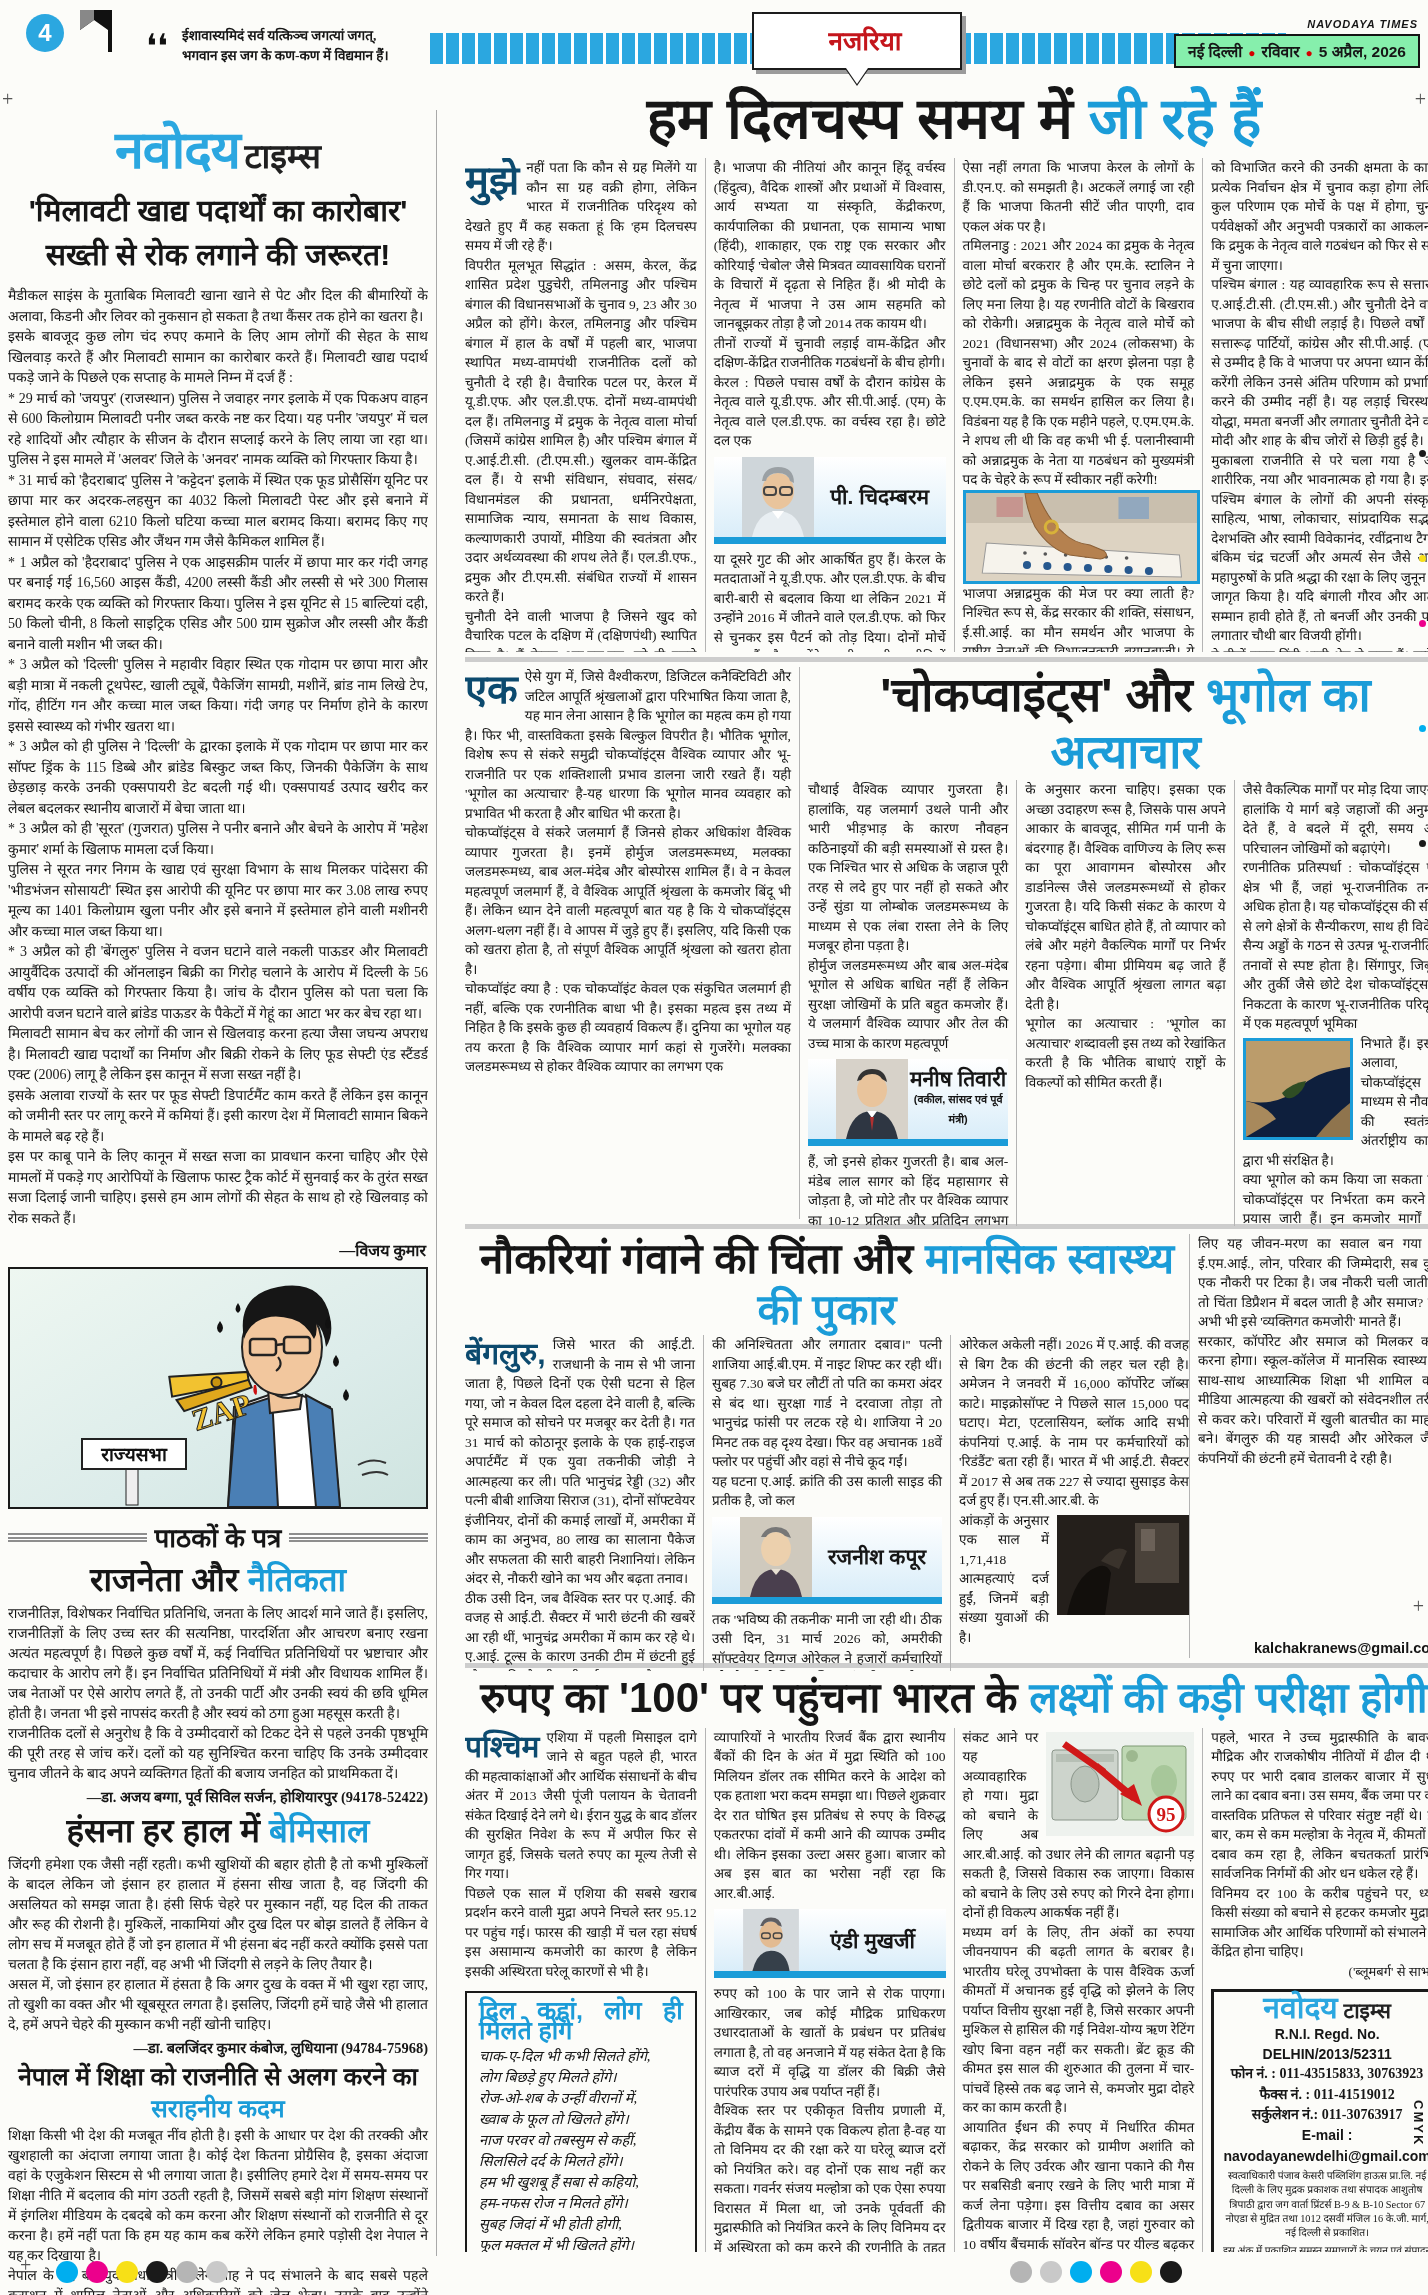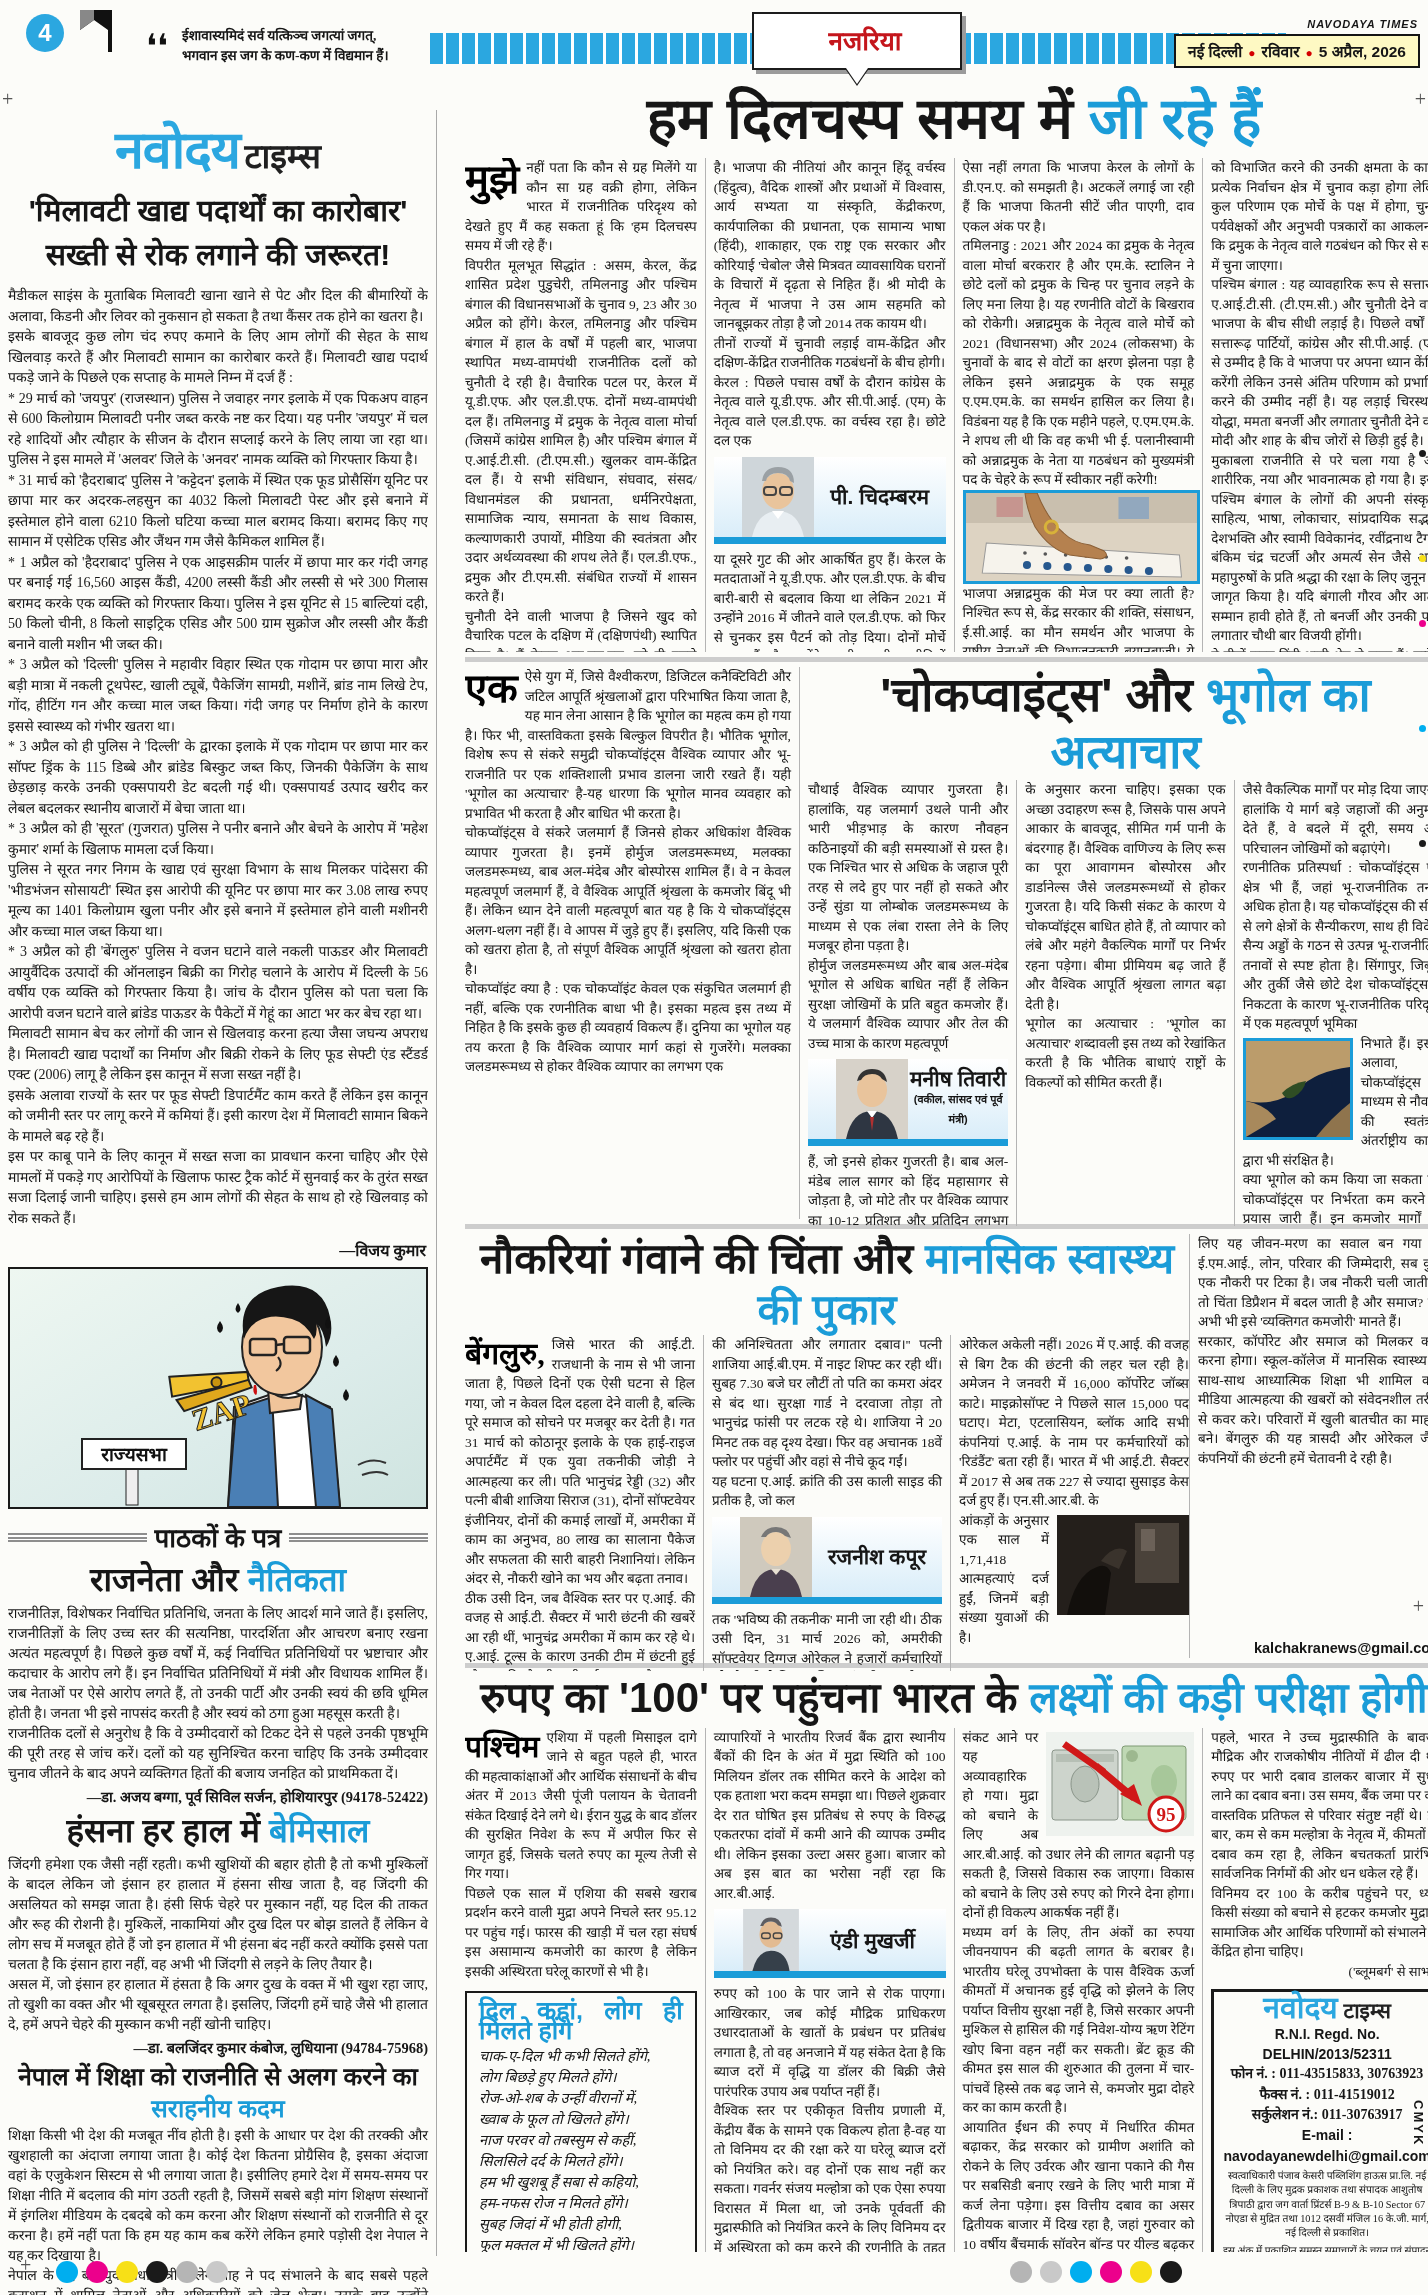--- a/index.html
+++ b/index.html
@@ -18,21 +18,21 @@
   .stripes{position:absolute;left:430px;top:33px;width:856px;height:31px;
            background:repeating-linear-gradient(90deg,#2ba7e0 0 13px,#ffffff 13px 16px);}
   .badge{position:absolute;left:752px;top:12px;width:206px;background:#fff;border:2px solid #1c1c1c;
          box-shadow:4px 4px 0 #9b9b9b;text-align:center;padding:8px 0 10px 0;}
   .badge .t{color:#c4161c;font-weight:bold;font-size:26px;margin-left:16px;}
   .badge .tail{position:absolute;left:92px;bottom:-16px;width:0;height:0;
                border-left:11px solid transparent;border-right:11px solid transparent;border-top:16px solid #fff;
                filter:drop-shadow(0 2px 0 #1c1c1c);}
   .nt{position:absolute;right:10px;top:18px;width:220px;text-align:right;font-weight:bold;
       font-style:italic;font-size:11px;letter-spacing:1px;}
-  .dateline{position:absolute;right:8px;top:34px;border:2px solid #141414;background:#fef9c3;
+  .dateline{position:absolute;right:8px;top:34px;border:2px solid #141414;background:#86efac;
             padding:4px 12px;font-weight:bold;font-size:15.5px;white-space:nowrap;}
   .dateline .dot{color:#d40000;margin:0 6px;font-size:12px;}
   
   #leftcol{position:absolute;left:8px;top:108px;width:420px;}
   .ntlogo{text-align:center;margin:4px 0 6px 0;}
   .ntlogo .b{font-weight:bold;font-size:52px;color:#2ba7e0;letter-spacing:-1px;}
   .ntlogo .k{font-weight:bold;font-size:34px;color:#202020;}
   .edhead{font-weight:bold;font-size:30px;line-height:1.45;text-align:center;}
   .edbody{margin-top:10px;font-size:14px;line-height:20.5px;height:952px;overflow:hidden;}
   .edauthor{text-align:right;font-weight:bold;font-size:16px;margin:1px 2px 6px 0;}
@@ -62,21 +62,21 @@
   .b-wrap{display:flex;height:552px;}
   .b-lead{width:326px;flex:none;overflow:hidden;font-size:13.5px;line-height:19.5px;text-align:justify;padding-right:8px;}
   .b-right{flex:1;border-left:1px solid #b4b4b4;padding-left:8px;}
   .b-cols{height:446px;}
   .c-wrap{display:flex;height:424px;}
   .c-left{width:724px;flex:none;}
   .c-cols{height:336px;}
   .c-col4{flex:1;border-left:1px solid #b4b4b4;padding-left:8px;overflow:hidden;
           font-size:13.5px;line-height:19.5px;text-align:justify;display:flex;flex-direction:column;}
   .d-cols{height:524px;margin-top:4px;}
-  .dropcap{float:left;color:#000000;font-weight:bold;font-family:Liberation Serif, serif;
+  .dropcap{float:left;color:#0c4a6e;font-weight:bold;font-family:Liberation Sans, sans-serif;
            font-size:40px;line-height:0.95;margin:3px 7px 0 0;}
   .dropcap.big{font-size:30px;line-height:1.05;}
   
   .abox{margin:6px 0;border-bottom:7px solid #1b9cd8;}
   .abox .row{display:flex;background:linear-gradient(#ffffff,#d9edf9);padding-left:28px;}
   .portrait{width:72px;height:80px;flex:none;}
   .aname{flex:1;display:flex;flex-direction:column;align-items:center;justify-content:center;
          font-family:"Liberation Sans",sans-serif;font-weight:bold;font-size:21px;text-align:center;}
   .adesg{font-size:11px;font-weight:bold;margin-top:2px;}
   .inset{border:3px solid #1b9cd8;display:block;}

